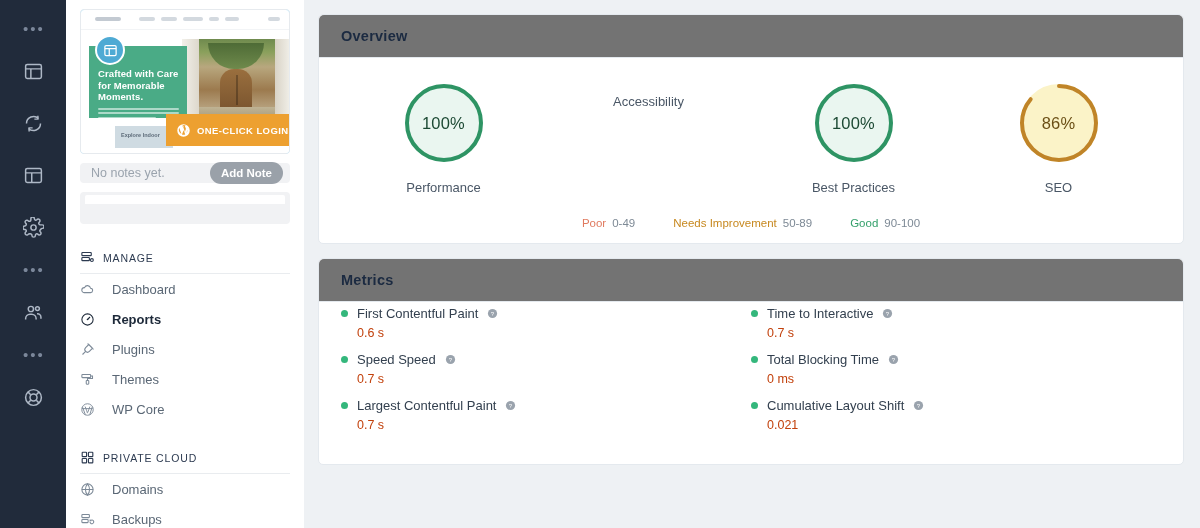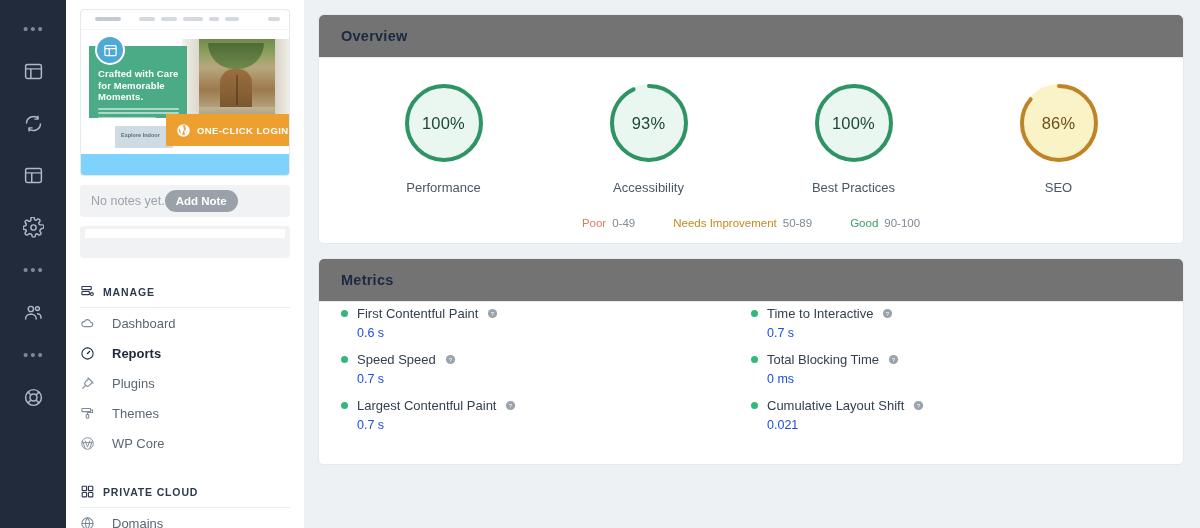--- a/index.html
+++ b/index.html
@@ -29,21 +29,21 @@
 
   
   .sidebar {
     width: 238px; flex: 0 0 238px;
     background: #ffffff; height: 528px;
     padding: 9px 14px 0 14px;
     overflow: hidden; position: relative;
   }
   .promo-card {
     border: 1px solid #e6eaee; border-radius: 4px; overflow: hidden;
-    height: 167px; position: relative; background: #7dd3fc;
+    height: 145px; position: relative; background: #7dd3fc;
   }
   .promo-topbar { height: 20px; background: #fff; position: relative;
     border-bottom: 1px solid #f2f4f6; }
   .promo-logo { position: absolute; left: 14px; top: 7px; width: 26px; height: 4px;
     background: #c3cad2; border-radius: 2px; }
   .promo-navdot { position: absolute; top: 7px; height: 4px; background: #d3d9df;
     border-radius: 2px; }
   .promo-body { position: relative; height: 124px; background: #fff; }
   .promo-green {
     position: absolute; left: 8px; top: 16px; width: 98px; height: 72px;
@@ -89,22 +89,22 @@
     color: #5d6b79; font-weight: 700; }
   .wp-login {
     position: absolute; right: 0; bottom: 8px; width: 123px; height: 32px;
     background: #eda030; color: #fff; display: flex; align-items: center;
     gap: 6px; padding-left: 10px; cursor: pointer;
   }
   .wp-login svg { width: 15px; height: 15px; flex: 0 0 15px; }
   .wp-login span { font-size: 9.5px; font-weight: 700; letter-spacing: .4px; }
 
   .notes-bar {
-    margin-top: 9px; height: 32px; background: #f1f2f4; border-radius: 4px;
-    display: flex; align-items: center; justify-content: flex-start;
+    margin-top: 9px; height: 20px; background: #f1f2f4; border-radius: 4px;
+    display: flex; align-items: center; justify-content: space-between;
     padding: 0 7px 0 11px;
   }
   .notes-bar .txt { font-size: 12.5px; color: #9aa3ad; }
   .add-note {
     background: #9aa1a9; color: #fff; border: none; border-radius: 13px;
     font-size: 11.5px; font-weight: 700; padding: 5px 11px; cursor: pointer;
     font-family: "Liberation Sans", sans-serif;
   }
   .note-field {
     margin-top: 9px; height: 32px; background: #f1f2f4; border-radius: 4px;
@@ -112,21 +112,21 @@
   }
   .note-field .inner { height: 9px; background: #fff; border-radius: 2px 2px 0 0;
     margin: 0 2px; }
 
   .sec-head {
     display: flex; align-items: center; gap: 8px;
     margin-top: 26px; padding-bottom: 8px; border-bottom: 1px solid #e9ecef;
     color: #2c3a50;
   }
   .sec-head svg { width: 15px; height: 15px; flex: 0 0 15px; color: #2c3a50; }
-  .sec-head span { font-size: 10.5px; font-weight: 700; letter-spacing: .85px; }
+  .sec-head span { font-size: 10.5px; font-weight: 400; letter-spacing: .85px; }
 
   .nav-item {
     display: flex; align-items: center; gap: 17px;
     padding: 7.5px 0; cursor: pointer; color: #5a6775; font-size: 13px;
   }
   .nav-item svg { width: 15px; height: 15px; flex: 0 0 15px; color: #7d8a98; }
   .nav-item.active { color: #1d2939; font-weight: 700; }
   .nav-item.active svg { color: #1d2939; }
 
   
@@ -160,21 +160,21 @@
   .legend .rng { color: #7d8995; }
 
   .metrics { display: flex; flex-wrap: wrap; padding: 4px 22px 20px 22px; }
   .metric { width: 50%; margin-bottom: 12px; }
   .metric .top { display: flex; align-items: center; gap: 9px; }
   .dot { width: 7px; height: 7px; border-radius: 50%; background: #34b77c;
     flex: 0 0 7px; }
   .metric .name { font-size: 13px; color: #33404f; }
   .help { width: 11px; height: 11px; flex: 0 0 11px; color: #9aa3ad; }
   .help svg { width: 11px; height: 11px; display: block; }
-  .metric .value { font-size: 12.5px; color: #1d4ed8; margin: 5px 0 0 16px; }
+  .metric .value { font-size: 12.5px; color: #c2410c; margin: 5px 0 0 16px; }
 </style>
 </head>
 <body>
 
 <div class="app">
 
   <div class="rail">
     <div class="rail-dots">•••</div>
     <div class="rail-icon">
       <svg viewBox="0 0 24 24" fill="none" stroke="currentColor" stroke-width="1.7">
@@ -364,27 +364,20 @@
     <div class="gauge">
       <svg viewBox="0 0 86 86">
         <circle cx="43" cy="43" r="37" fill="#eaf6f0" stroke="#eaf6f0" stroke-width="4"></circle>
         <circle cx="43" cy="43" r="37" fill="none" stroke="#2e9464" stroke-width="4" stroke-linecap="round" stroke-dasharray="232.4778563656447 232.4778563656447"></circle>
       </svg>
       <div class="val">100%</div>
     </div>
     <div class="lbl">Performance</div>
   </div>
             <div class="score">
-    <div class="gauge">
-      <svg viewBox="0 0 86 86">
-        <circle cx="43" cy="43" r="37" fill="#eaf6f0" stroke="#eaf6f0" stroke-width="4"></circle>
-        <circle cx="43" cy="43" r="37" fill="none" stroke="#2e9464" stroke-width="4" stroke-linecap="round" stroke-dasharray="216.2044064200496 232.4778563656447"></circle>
-      </svg>
-      <div class="val">93%</div>
-    </div>
     <div class="lbl">Accessibility</div>
   </div>
             <div class="score">
     <div class="gauge">
       <svg viewBox="0 0 86 86">
         <circle cx="43" cy="43" r="37" fill="#eaf6f0" stroke="#eaf6f0" stroke-width="4"></circle>
         <circle cx="43" cy="43" r="37" fill="none" stroke="#2e9464" stroke-width="4" stroke-linecap="round" stroke-dasharray="232.4778563656447 232.4778563656447"></circle>
       </svg>
       <div class="val">100%</div>
     </div>

